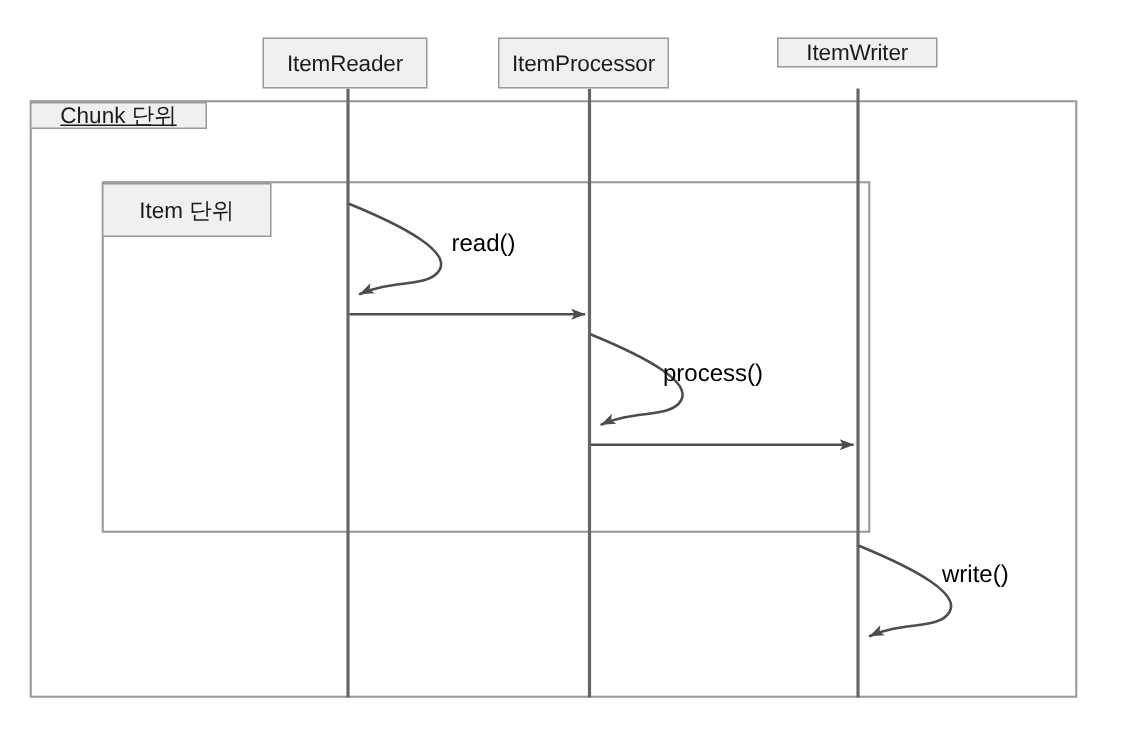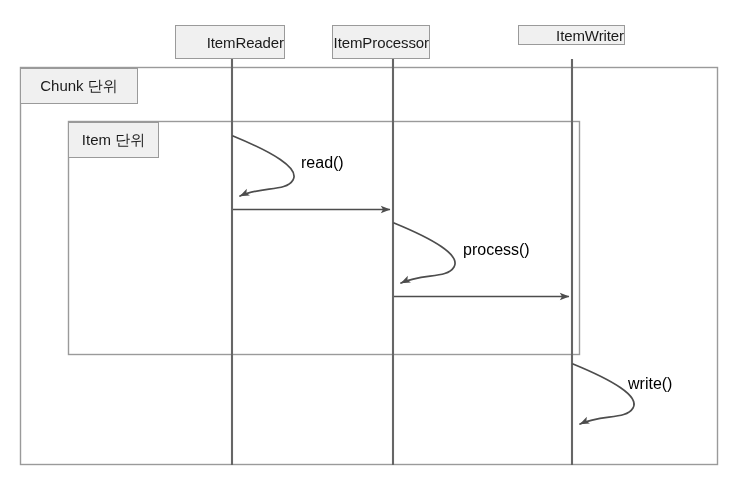--- a/index.html
+++ b/index.html
@@ -25,56 +25,56 @@
     height: 493px;
   }
   
   .participant {
     position: absolute;
     box-sizing: border-box;
     background: #f0f0f0;
     border: 1px solid #9a9a9a;
     display: flex;
     align-items: center;
-    justify-content: flex-end;
+    justify-content: center;
     font-size: 15px;
     color: #1a1a1a;
     letter-spacing: -0.1px;
     white-space: nowrap;
   }
   #participant-itemreader  { left: 175px; top: 25px; width: 110px; height: 34px; }
-  #participant-itemprocessor { left: 332px; top: 25px; width: 98px; height: 34px; }
+  #participant-itemprocessor { left: 332px; top: 25px; width: 114px; height: 34px; }
   #participant-itemwriter  { left: 518px; top: 25px; width: 107px; height: 20px; }
 
   
   .frame-label {
     position: absolute;
     box-sizing: border-box;
     background: #f0f0f0;
     border: 1px solid #9a9a9a;
     display: flex;
     align-items: center;
     justify-content: center;
     font-size: 15px;
     color: #1a1a1a;
     white-space: nowrap;
   }
-  #frame-label-chunk { left: 20px; top: 68px; width: 118px; height: 36px; }
-  #frame-label-item  { left: 68px; top: 122px; width: 91px; height: 36px; }
+  #frame-label-chunk { left: 20px; top: 68px; width: 118px; height: 18px; text-decoration: underline; }
+  #frame-label-item  { left: 68px; top: 122px; width: 113px; height: 36px; }
 
   
   .message-label {
     position: absolute;
     font-size: 16px;
     font-weight: normal;
     color: #000000;
     white-space: nowrap;
   }
   #label-read    { left: 301px; top: 154px; }
-  #label-process { left: 463px; top: 241px; }
+  #label-process { left: 442px; top: 241px; }
   #label-write   { left: 628px; top: 375px; }
 </style>
 </head>
 <body>
 
 <div id="diagram-root">
 
   <svg id="diagram-svg" viewBox="0 0 750 493">
     <defs>
       <marker id="arrow-open" markerWidth="11" markerHeight="11" refX="9.4" refY="4" orient="auto" markerUnits="userSpaceOnUse">

